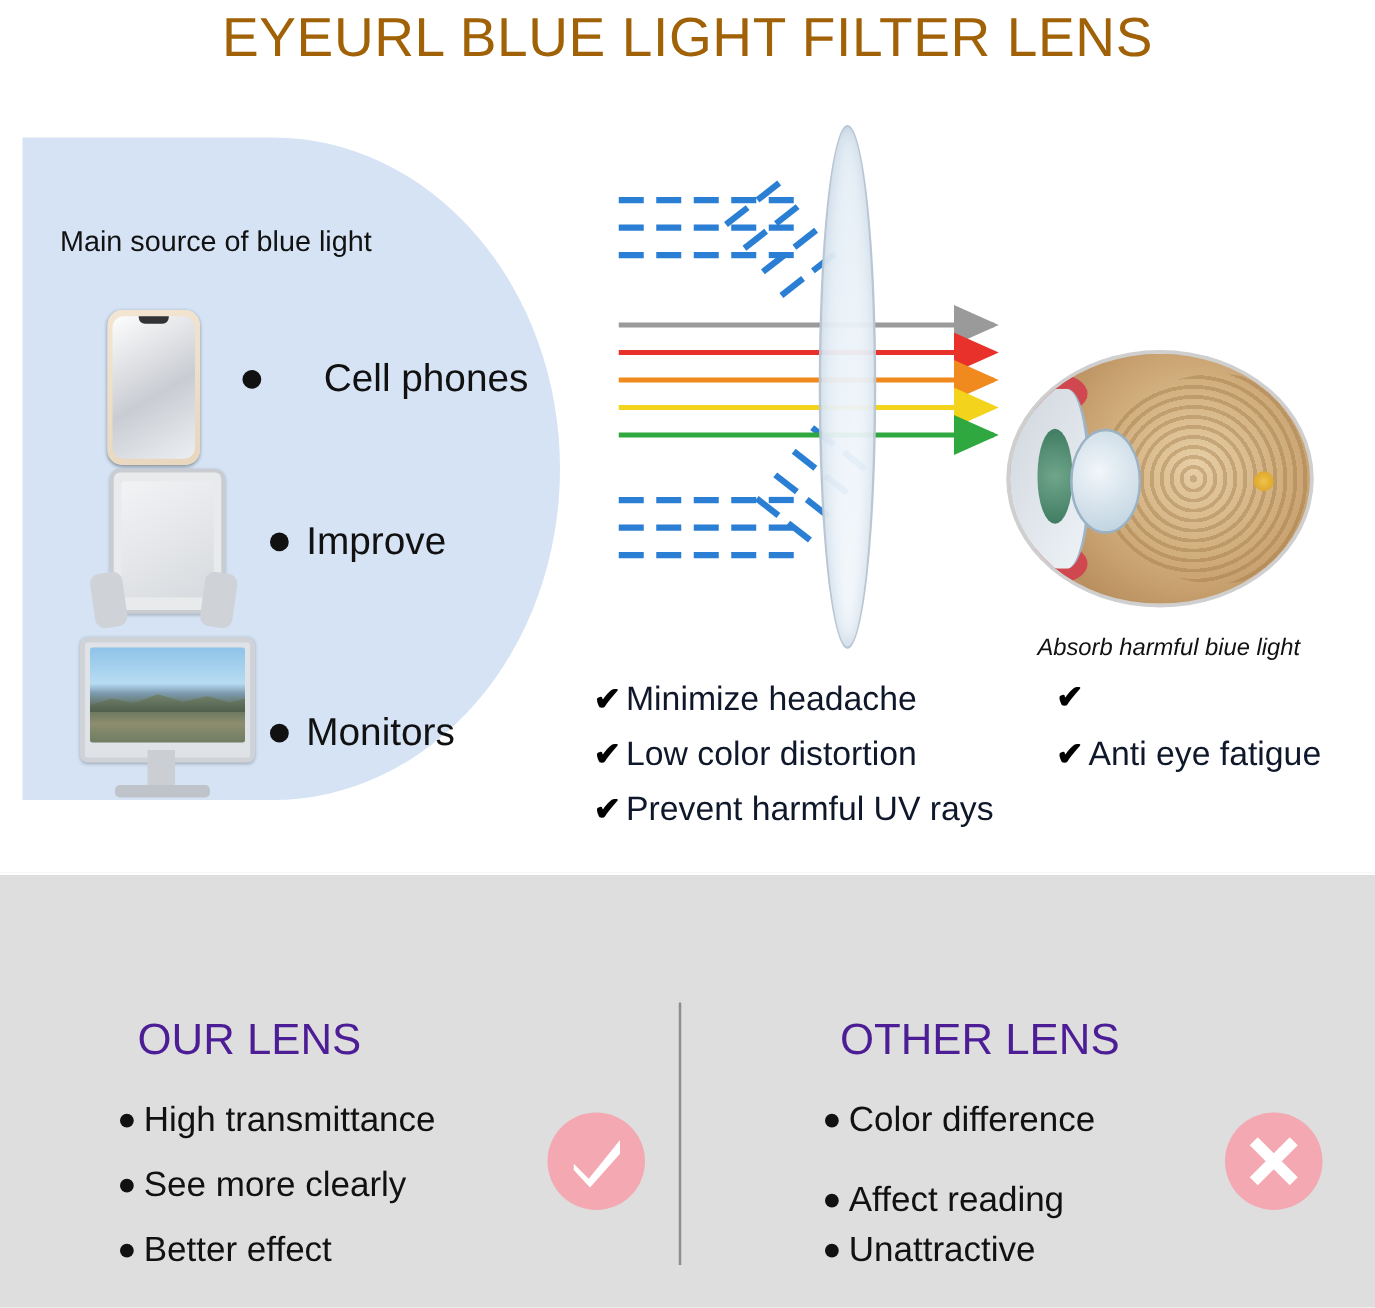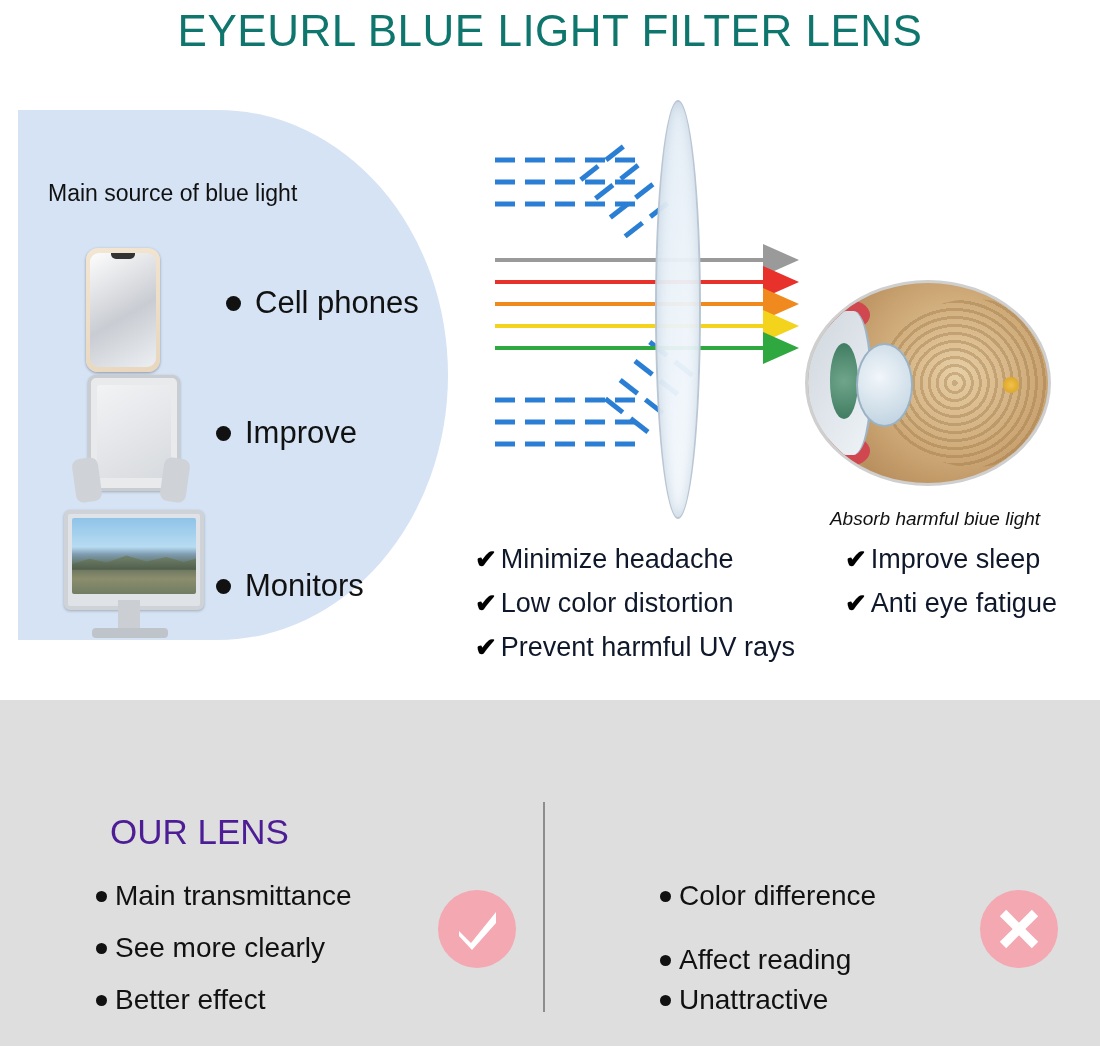--- a/index.html
+++ b/index.html
@@ -19,21 +19,21 @@
   
   .main-title {
     position: absolute;
     left: 0;
     top: 6px;
     width: 1100px;
     text-align: center;
     font-size: 44px;
     letter-spacing: 0.5px;
     font-weight: normal;
-    color: #0f766e;
+    color: #a16207;
     white-space: nowrap;
   }
 
   
   .upper {
     position: absolute;
     left: 0;
     top: 70px;
     width: 1100px;
     height: 620px;
@@ -407,21 +407,21 @@
 
 <div class="upper">
 
   <div class="blue-blob"></div>
   <div class="blob-title">Main source of blue light</div>
 
   <div class="phone-body">
     <div class="phone-screen"></div>
     <div class="phone-notch"></div>
   </div>
-  <div class="source-row" style="left:226px; top:215px;">
+  <div class="source-row" style="left:194px; top:215px;gap:36px;">
     <span class="bullet"></span>
     <span class="label">Cell phones</span>
   </div>
 
   <div class="tablet-body">
     <div class="tablet-screen"></div>
   </div>
   <div class="hand hand-left"></div>
   <div class="hand hand-right"></div>
   <div class="source-row" style="left:216px; top:345px;">
@@ -543,45 +543,45 @@
   </div>
   <div class="eye-caption">Absorb harmful biue light</div>
 
   <div class="benefits">
     <div class="benefit" style="left:20px; top:14px;">
       <span class="chk">✔</span>
       <span class="txt">Minimize headache</span>
     </div>
     <div class="benefit" style="left:390px; top:14px;">
       <span class="chk">✔</span>
-      <span class="txt">Improve sleep</span>
     </div>
     <div class="benefit" style="left:20px; top:58px;">
       <span class="chk">✔</span>
       <span class="txt">Low color distortion</span>
     </div>
     <div class="benefit" style="left:390px; top:58px;">
       <span class="chk">✔</span>
       <span class="txt">Anti eye fatigue</span>
     </div>
     <div class="benefit" style="left:20px; top:102px;">
       <span class="chk">✔</span>
       <span class="txt">Prevent harmful UV rays</span>
     </div>
   </div>
 </div>
 
 <div class="lower">
   <div class="divider"></div>
 
   <div class="col-title col-left-title">OUR LENS</div>
+  <div class="col-title col-right-title">OTHER LENS</div>
 
   <div class="cmp-item" style="left:96px; top:180px;">
     <span class="dot"></span>
-    <span class="txt">Main transmittance</span>
+    <span class="txt">High transmittance</span>
   </div>
   <div class="cmp-item" style="left:96px; top:232px;">
     <span class="dot"></span>
     <span class="txt">See more clearly</span>
   </div>
   <div class="cmp-item" style="left:96px; top:284px;">
     <span class="dot"></span>
     <span class="txt">Better effect</span>
   </div>
 

